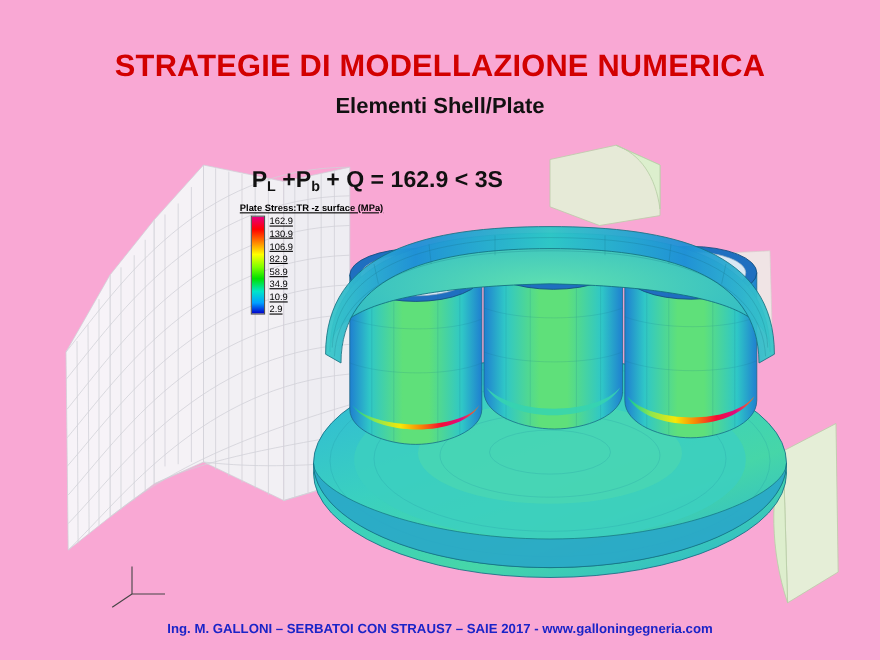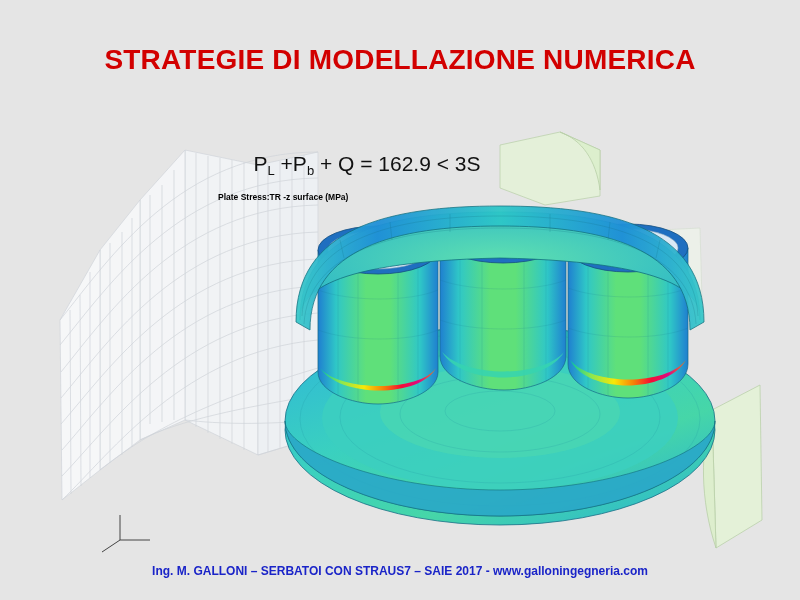--- a/index.html
+++ b/index.html
@@ -12,21 +12,21 @@
     height: 600px;
     overflow: hidden;
     font-family: "Liberation Sans", sans-serif;
     position: relative;
   }
   .slide {
     position: absolute;
     left: 0; top: 0;
     width: 800px;
     height: 600px;
-    background: #e5e5e5;
+    background: #f9a8d4;
   }
 
   
   .title-main {
     position: absolute;
     left: 0; top: 44px;
     width: 800px;
     text-align: center;
     color: #d20000;
     font-size: 28px;
@@ -51,22 +51,21 @@
     font-size: 17px;
     font-weight: bold;
   }
   .formula {
     position: absolute;
     left: 0; top: 152px;
     width: 686px;
     text-align: center;
     color: #111111;
     font-size: 21px;
-    font-weight: normal;
-    margin-left: 24px;
+    font-weight: bold;
   }
   .formula sub {
     font-size: 13px;
     vertical-align: baseline;
     position: relative;
     top: 4px;
   }
 
   
   .footer {
@@ -76,22 +75,23 @@
     text-align: center;
     color: #1a24c8;
     font-size: 12px;
     font-weight: bold;
   }
 
   
   .legend {
     position: absolute;
     left: 218px;
-    top: 192px;
+    top: 184px;
     width: 150px;
+    text-decoration: underline;
   }
   .legend-title {
     font-size: 8.5px;
     font-weight: bold;
     color: #000;
     margin-bottom: 2px;
     white-space: nowrap;
   }
   .legend-body {
     display: flex;
@@ -325,25 +325,39 @@
 
     <g stroke="#444" stroke-width="1" fill="none">
       <path d="M120,540 L150,540"></path>
       <path d="M120,540 L120,515"></path>
       <path d="M120,540 L102,552"></path>
     </g>
   </svg>
 
   <div class="title-main">STRATEGIE DI MODELLAZIONE NUMERICA</div>
 
+  <div class="title-sub">Elementi Shell/Plate</div>
 
 
   <div class="formula">
     <span>P</span><sub>L</sub><span> +P</span><sub>b</sub><span> + Q = 162.9 &lt; 3S</span>
   </div>
 
   <div class="legend">
     <div class="legend-title">Plate Stress:TR -z surface (MPa)</div>
+    <div class="legend-body">
+      <div class="legend-bar"></div>
+      <div class="legend-labels">
+        <span>162.9</span>
+        <span>130.9</span>
+        <span>106.9</span>
+        <span>82.9</span>
+        <span>58.9</span>
+        <span>34.9</span>
+        <span>10.9</span>
+        <span>2.9</span>
+      </div>
+    </div>
   </div>
 
   <div class="footer">Ing. M. GALLONI – SERBATOI  CON  STRAUS7 – SAIE 2017 - www.galloningegneria.com</div>
 
 </div>
 
 </body></html>

